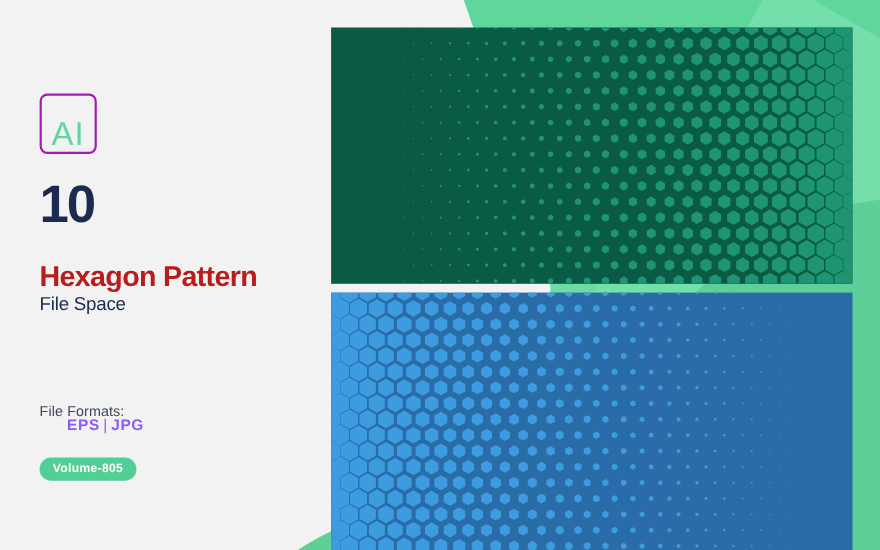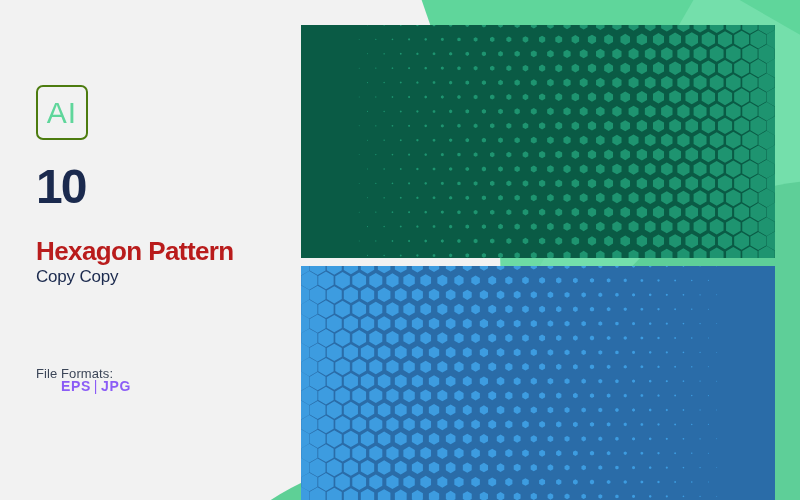--- a/index.html
+++ b/index.html
@@ -61,24 +61,24 @@
   .info{
     position:absolute;
     left:36px;top:0;
     width:250px;height:500px;
     z-index:30;
   }
   .ai-badge{
     position:absolute;
     left:0;top:85px;
     width:52px;height:55px;
-    border:2px solid #4d7c0f;
+    border:2px solid #a21caf;
     border-radius:7px;
     box-sizing:border-box;
-    display:flex;align-items:center;justify-content:center;
+    display:flex;align-items:flex-end;justify-content:center;
   }
   .ai-badge span{
     color:#5fd69b;
     font-size:30px;
     letter-spacing:1px;
     line-height:1;
   }
 
   .count{
     position:absolute;
@@ -168,28 +168,29 @@
 
     <div class="ai-badge">
       <span>AI</span>
     </div>
 
     <div class="count">10</div>
 
     <div class="title">Hexagon Pattern</div>
 
     <div class="subtitle">
-      <div>Copy Copy</div>
+      <div>File Space</div>
     </div>
 
     <div class="formats-label">File Formats:</div>
     <div class="formats-value">
       <span>EPS</span><span class="sep">|</span><span>JPG</span>
     </div>
 
+    <div class="volume-pill">Volume-805</div>
   </div>
 
   <div class="panel panel-green">
     <svg id="svg-green" viewBox="0 0 474 233" preserveAspectRatio="none">
         <path d="M66.51 -0.56L66.99 -0.28L66.99 0.28L66.51 0.56L66.03 0.28L66.03 -0.28ZM83.14 -0.77L83.80 -0.38L83.80 0.38L83.14 0.77L82.47 0.38L82.47 -0.38ZM99.77 -1.00L100.63 -0.50L100.63 0.50L99.77 1.00L98.90 0.50L98.90 -0.50ZM116.39 -1.25L117.48 -0.63L117.48 0.63L116.39 1.25L115.31 0.63L115.31 -0.63ZM133.02 -1.52L134.34 -0.76L134.34 0.76L133.02 1.52L131.70 0.76L131.70 -0.76ZM149.65 -1.80L151.21 -0.90L151.21 0.90L149.65 1.80L148.09 0.90L148.09 -0.90ZM166.28 -2.10L168.10 -1.05L168.10 1.05L166.28 2.10L164.46 1.05L164.46 -1.05ZM182.90 -2.41L184.99 -1.21L184.99 1.21L182.90 2.41L180.81 1.21L180.81 -1.21ZM199.53 -2.74L201.90 -1.37L201.90 1.37L199.53 2.74L197.16 1.37L197.16 -1.37ZM216.16 -3.07L218.82 -1.54L218.82 1.54L216.16 3.07L213.50 1.54L213.50 -1.54ZM232.79 -3.42L235.75 -1.71L235.75 1.71L232.79 3.42L229.82 1.71L229.82 -1.71ZM249.42 -3.78L252.69 -1.89L252.69 1.89L249.42 3.78L246.14 1.89L246.14 -1.89ZM266.04 -4.16L269.64 -2.08L269.64 2.08L266.04 4.16L262.44 2.08L262.44 -2.08ZM282.67 -4.54L286.60 -2.27L286.60 2.27L282.67 4.54L278.74 2.27L278.74 -2.27ZM299.30 -4.93L303.57 -2.46L303.57 2.46L299.30 4.93L295.03 2.46L295.03 -2.46ZM315.93 -5.33L320.54 -2.67L320.54 2.67L315.93 5.33L311.31 2.67L311.31 -2.67ZM332.55 -5.74L337.53 -2.87L337.53 2.87L332.55 5.74L327.58 2.87L327.58 -2.87ZM349.18 -6.16L354.52 -3.08L354.52 3.08L349.18 6.16L343.84 3.08L343.84 -3.08ZM365.81 -6.59L371.52 -3.30L371.52 3.30L365.81 6.59L360.10 3.30L360.10 -3.30ZM382.44 -7.03L388.53 -3.52L388.53 3.52L382.44 7.03L376.35 3.52L376.35 -3.52ZM399.06 -7.48L405.54 -3.74L405.54 3.74L399.06 7.48L392.59 3.74L392.59 -3.74ZM415.69 -7.94L422.57 -3.97L422.57 3.97L415.69 7.94L408.82 3.97L408.82 -3.97ZM432.32 -8.40L439.60 -4.20L439.60 4.20L432.32 8.40L425.04 4.20L425.04 -4.20ZM448.95 -8.87L456.63 -4.44L456.63 4.44L448.95 8.87L441.26 4.44L441.26 -4.44ZM465.58 -9.35L473.68 -4.68L473.68 4.68L465.58 9.35L457.47 4.68L457.47 -4.68ZM482.20 -9.60L490.52 -4.80L490.52 4.80L482.20 9.60L473.89 4.80L473.89 -4.80ZM498.83 -9.60L507.14 -4.80L507.14 4.80L498.83 9.60L490.52 4.80L490.52 -4.80ZM58.20 13.94L58.59 14.17L58.59 14.63L58.20 14.86L57.80 14.63L57.80 14.17ZM74.82 13.74L75.40 14.07L75.40 14.73L74.82 15.06L74.25 14.73L74.25 14.07ZM91.45 13.52L92.22 13.96L92.22 14.84L91.45 15.28L90.69 14.84L90.69 13.96ZM108.08 13.27L109.05 13.84L109.05 14.96L108.08 15.53L107.11 14.96L107.11 13.84ZM124.71 13.02L125.91 13.71L125.91 15.09L124.71 15.78L123.51 15.09L123.51 13.71ZM141.34 12.74L142.77 13.57L142.77 15.23L141.34 16.06L139.90 15.23L139.90 13.57ZM157.96 12.45L159.65 13.42L159.65 15.38L157.96 16.35L156.27 15.38L156.27 13.42ZM174.59 12.14L176.54 13.27L176.54 15.53L174.59 16.66L172.64 15.53L172.64 13.27ZM191.22 11.83L193.45 13.11L193.45 15.69L191.22 16.97L188.99 15.69L188.99 13.11ZM207.85 11.50L210.36 12.95L210.36 15.85L207.85 17.30L205.33 15.85L205.33 12.95ZM224.47 11.15L227.29 12.78L227.29 16.02L224.47 17.65L221.66 16.02L221.66 12.78ZM241.10 10.80L244.22 12.60L244.22 16.20L241.10 18.00L237.98 16.20L237.98 12.60ZM257.73 10.43L261.17 12.42L261.17 16.38L257.73 18.37L254.29 16.38L254.29 12.42ZM274.36 10.06L278.12 12.23L278.12 16.57L274.36 18.74L270.59 16.57L270.59 12.23ZM290.98 9.67L295.08 12.03L295.08 16.77L290.98 19.13L286.89 16.77L286.89 12.03ZM307.61 9.27L312.05 11.84L312.05 16.96L307.61 19.53L303.17 16.96L303.17 11.84ZM324.24 8.86L329.03 11.63L329.03 17.17L324.24 19.94L319.45 17.17L319.45 11.63ZM340.87 8.45L346.02 11.42L346.02 17.38L340.87 20.35L335.71 17.38L335.71 11.42ZM357.50 8.02L363.02 11.21L363.02 17.59L357.50 20.78L351.97 17.59L351.97 11.21ZM374.12 7.59L380.02 10.99L380.02 17.81L374.12 21.21L368.22 17.81L368.22 10.99ZM390.75 7.14L397.03 10.77L397.03 18.03L390.75 21.66L384.47 18.03L384.47 10.77ZM407.38 6.69L414.05 10.55L414.05 18.25L407.38 22.11L400.70 18.25L400.70 10.55ZM424.01 6.23L431.08 10.32L431.08 18.48L424.01 22.57L416.93 18.48L416.93 10.32ZM440.63 5.76L448.11 10.08L448.11 18.72L440.63 23.04L433.15 18.72L433.15 10.08ZM457.26 5.29L465.15 9.84L465.15 18.96L457.26 23.51L449.37 18.96L449.37 9.84ZM473.89 4.80L482.20 9.60L482.20 19.20L473.89 24.00L465.58 19.20L465.58 9.60ZM490.52 4.80L498.83 9.60L498.83 19.20L490.52 24.00L482.20 19.20L482.20 9.60ZM507.14 4.80L515.46 9.60L515.46 19.20L507.14 24.00L498.83 19.20L498.83 9.60ZM66.51 28.24L66.99 28.52L66.99 29.08L66.51 29.36L66.03 29.08L66.03 28.52ZM83.14 28.03L83.80 28.42L83.80 29.18L83.14 29.57L82.47 29.18L82.47 28.42ZM99.77 27.80L100.63 28.30L100.63 29.30L99.77 29.80L98.90 29.30L98.90 28.30ZM116.39 27.55L117.48 28.17L117.48 29.43L116.39 30.05L115.31 29.43L115.31 28.17ZM133.02 27.28L134.34 28.04L134.34 29.56L133.02 30.32L131.70 29.56L131.70 28.04ZM149.65 27.00L151.21 27.90L151.21 29.70L149.65 30.60L148.09 29.70L148.09 27.90ZM166.28 26.70L168.10 27.75L168.10 29.85L166.28 30.90L164.46 29.85L164.46 27.75ZM182.90 26.39L184.99 27.59L184.99 30.01L182.90 31.21L180.81 30.01L180.81 27.59ZM199.53 26.06L201.90 27.43L201.90 30.17L199.53 31.54L197.16 30.17L197.16 27.43ZM216.16 25.73L218.82 27.26L218.82 30.34L216.16 31.87L213.50 30.34L213.50 27.26ZM232.79 25.38L235.75 27.09L235.75 30.51L232.79 32.22L229.82 30.51L229.82 27.09ZM249.42 25.02L252.69 26.91L252.69 30.69L249.42 32.58L246.14 30.69L246.14 26.91ZM266.04 24.64L269.64 26.72L269.64 30.88L266.04 32.96L262.44 30.88L262.44 26.72ZM282.67 24.26L286.60 26.53L286.60 31.07L282.67 33.34L278.74 31.07L278.74 26.53ZM299.30 23.87L303.57 26.34L303.57 31.26L299.30 33.73L295.03 31.26L295.03 26.34ZM315.93 23.47L320.54 26.13L320.54 31.47L315.93 34.13L311.31 31.47L311.31 26.13ZM332.55 23.06L337.53 25.93L337.53 31.67L332.55 34.54L327.58 31.67L327.58 25.93ZM349.18 22.64L354.52 25.72L354.52 31.88L349.18 34.96L343.84 31.88L343.84 25.72ZM365.81 22.21L371.52 25.50L371.52 32.10L365.81 35.39L360.10 32.10L360.10 25.50ZM382.44 21.77L388.53 25.28L388.53 32.32L382.44 35.83L376.35 32.32L376.35 25.28ZM399.06 21.32L405.54 25.06L405.54 32.54L399.06 36.28L392.59 32.54L392.59 25.06ZM415.69 20.86L422.57 24.83L422.57 32.77L415.69 36.74L408.82 32.77L408.82 24.83ZM432.32 20.40L439.60 24.60L439.60 33.00L432.32 37.20L425.04 33.00L425.04 24.60ZM448.95 19.93L456.63 24.36L456.63 33.24L448.95 37.67L441.26 33.24L441.26 24.36ZM465.58 19.45L473.68 24.12L473.68 33.48L465.58 38.15L457.47 33.48L457.47 24.12ZM482.20 19.20L490.52 24.00L490.52 33.60L482.20 38.40L473.89 33.60L473.89 24.00ZM498.83 19.20L507.14 24.00L507.14 33.60L498.83 38.40L490.52 33.60L490.52 24.00ZM58.20 42.74L58.59 42.97L58.59 43.43L58.20 43.66L57.80 43.43L57.80 42.97ZM74.82 42.54L75.40 42.87L75.40 43.53L74.82 43.86L74.25 43.53L74.25 42.87ZM91.45 42.32L92.22 42.76L92.22 43.64L91.45 44.08L90.69 43.64L90.69 42.76ZM108.08 42.07L109.05 42.64L109.05 43.76L108.08 44.33L107.11 43.76L107.11 42.64ZM124.71 41.82L125.91 42.51L125.91 43.89L124.71 44.58L123.51 43.89L123.51 42.51ZM141.34 41.54L142.77 42.37L142.77 44.03L141.34 44.86L139.90 44.03L139.90 42.37ZM157.96 41.25L159.65 42.22L159.65 44.18L157.96 45.15L156.27 44.18L156.27 42.22ZM174.59 40.94L176.54 42.07L176.54 44.33L174.59 45.46L172.64 44.33L172.64 42.07ZM191.22 40.63L193.45 41.91L193.45 44.49L191.22 45.77L188.99 44.49L188.99 41.91ZM207.85 40.30L210.36 41.75L210.36 44.65L207.85 46.10L205.33 44.65L205.33 41.75ZM224.47 39.95L227.29 41.58L227.29 44.82L224.47 46.45L221.66 44.82L221.66 41.58ZM241.10 39.60L244.22 41.40L244.22 45.00L241.10 46.80L237.98 45.00L237.98 41.40ZM257.73 39.23L261.17 41.22L261.17 45.18L257.73 47.17L254.29 45.18L254.29 41.22ZM274.36 38.86L278.12 41.03L278.12 45.37L274.36 47.54L270.59 45.37L270.59 41.03ZM290.98 38.47L295.08 40.83L295.08 45.57L290.98 47.93L286.89 45.57L286.89 40.83ZM307.61 38.07L312.05 40.64L312.05 45.76L307.61 48.33L303.17 45.76L303.17 40.64ZM324.24 37.66L329.03 40.43L329.03 45.97L324.24 48.74L319.45 45.97L319.45 40.43ZM340.87 37.25L346.02 40.22L346.02 46.18L340.87 49.15L335.71 46.18L335.71 40.22ZM357.50 36.82L363.02 40.01L363.02 46.39L357.50 49.58L351.97 46.39L351.97 40.01ZM374.12 36.39L380.02 39.79L380.02 46.61L374.12 50.01L368.22 46.61L368.22 39.79ZM390.75 35.94L397.03 39.57L397.03 46.83L390.75 50.46L384.47 46.83L384.47 39.57ZM407.38 35.49L414.05 39.35L414.05 47.05L407.38 50.91L400.70 47.05L400.70 39.35ZM424.01 35.03L431.08 39.12L431.08 47.28L424.01 51.37L416.93 47.28L416.93 39.12ZM440.63 34.56L448.11 38.88L448.11 47.52L440.63 51.84L433.15 47.52L433.15 38.88ZM457.26 34.09L465.15 38.64L465.15 47.76L457.26 52.31L449.37 47.76L449.37 38.64ZM473.89 33.60L482.20 38.40L482.20 48.00L473.89 52.80L465.58 48.00L465.58 38.40ZM490.52 33.60L498.83 38.40L498.83 48.00L490.52 52.80L482.20 48.00L482.20 38.40ZM507.14 33.60L515.46 38.40L515.46 48.00L507.14 52.80L498.83 48.00L498.83 38.40ZM66.51 57.04L66.99 57.32L66.99 57.88L66.51 58.16L66.03 57.88L66.03 57.32ZM83.14 56.83L83.80 57.22L83.80 57.98L83.14 58.37L82.47 57.98L82.47 57.22ZM99.77 56.60L100.63 57.10L100.63 58.10L99.77 58.60L98.90 58.10L98.90 57.10ZM116.39 56.35L117.48 56.97L117.48 58.23L116.39 58.85L115.31 58.23L115.31 56.97ZM133.02 56.08L134.34 56.84L134.34 58.36L133.02 59.12L131.70 58.36L131.70 56.84ZM149.65 55.80L151.21 56.70L151.21 58.50L149.65 59.40L148.09 58.50L148.09 56.70ZM166.28 55.50L168.10 56.55L168.10 58.65L166.28 59.70L164.46 58.65L164.46 56.55ZM182.90 55.19L184.99 56.39L184.99 58.81L182.90 60.01L180.81 58.81L180.81 56.39ZM199.53 54.86L201.90 56.23L201.90 58.97L199.53 60.34L197.16 58.97L197.16 56.23ZM216.16 54.53L218.82 56.06L218.82 59.14L216.16 60.67L213.50 59.14L213.50 56.06ZM232.79 54.18L235.75 55.89L235.75 59.31L232.79 61.02L229.82 59.31L229.82 55.89ZM249.42 53.82L252.69 55.71L252.69 59.49L249.42 61.38L246.14 59.49L246.14 55.71ZM266.04 53.44L269.64 55.52L269.64 59.68L266.04 61.76L262.44 59.68L262.44 55.52ZM282.67 53.06L286.60 55.33L286.60 59.87L282.67 62.14L278.74 59.87L278.74 55.33ZM299.30 52.67L303.57 55.14L303.57 60.06L299.30 62.53L295.03 60.06L295.03 55.14ZM315.93 52.27L320.54 54.93L320.54 60.27L315.93 62.93L311.31 60.27L311.31 54.93ZM332.55 51.86L337.53 54.73L337.53 60.47L332.55 63.34L327.58 60.47L327.58 54.73ZM349.18 51.44L354.52 54.52L354.52 60.68L349.18 63.76L343.84 60.68L343.84 54.52ZM365.81 51.01L371.52 54.30L371.52 60.90L365.81 64.19L360.10 60.90L360.10 54.30ZM382.44 50.57L388.53 54.08L388.53 61.12L382.44 64.63L376.35 61.12L376.35 54.08ZM399.06 50.12L405.54 53.86L405.54 61.34L399.06 65.08L392.59 61.34L392.59 53.86ZM415.69 49.66L422.57 53.63L422.57 61.57L415.69 65.54L408.82 61.57L408.82 53.63ZM432.32 49.20L439.60 53.40L439.60 61.80L432.32 66.00L425.04 61.80L425.04 53.40ZM448.95 48.73L456.63 53.16L456.63 62.04L448.95 66.47L441.26 62.04L441.26 53.16ZM465.58 48.25L473.68 52.92L473.68 62.28L465.58 66.95L457.47 62.28L457.47 52.92ZM482.20 48.00L490.52 52.80L490.52 62.40L482.20 67.20L473.89 62.40L473.89 52.80ZM498.83 48.00L507.14 52.80L507.14 62.40L498.83 67.20L490.52 62.40L490.52 52.80ZM58.20 71.54L58.59 71.77L58.59 72.23L58.20 72.46L57.80 72.23L57.80 71.77ZM74.82 71.34L75.40 71.67L75.40 72.33L74.82 72.66L74.25 72.33L74.25 71.67ZM91.45 71.12L92.22 71.56L92.22 72.44L91.45 72.88L90.69 72.44L90.69 71.56ZM108.08 70.87L109.05 71.44L109.05 72.56L108.08 73.13L107.11 72.56L107.11 71.44ZM124.71 70.62L125.91 71.31L125.91 72.69L124.71 73.38L123.51 72.69L123.51 71.31ZM141.34 70.34L142.77 71.17L142.77 72.83L141.34 73.66L139.90 72.83L139.90 71.17ZM157.96 70.05L159.65 71.02L159.65 72.98L157.96 73.95L156.27 72.98L156.27 71.02ZM174.59 69.74L176.54 70.87L176.54 73.13L174.59 74.26L172.64 73.13L172.64 70.87ZM191.22 69.43L193.45 70.71L193.45 73.29L191.22 74.57L188.99 73.29L188.99 70.71ZM207.85 69.10L210.36 70.55L210.36 73.45L207.85 74.90L205.33 73.45L205.33 70.55ZM224.47 68.75L227.29 70.38L227.29 73.62L224.47 75.25L221.66 73.62L221.66 70.38ZM241.10 68.40L244.22 70.20L244.22 73.80L241.10 75.60L237.98 73.80L237.98 70.20ZM257.73 68.03L261.17 70.02L261.17 73.98L257.73 75.97L254.29 73.98L254.29 70.02ZM274.36 67.66L278.12 69.83L278.12 74.17L274.36 76.34L270.59 74.17L270.59 69.83ZM290.98 67.27L295.08 69.63L295.08 74.37L290.98 76.73L286.89 74.37L286.89 69.63ZM307.61 66.87L312.05 69.44L312.05 74.56L307.61 77.13L303.17 74.56L303.17 69.44ZM324.24 66.46L329.03 69.23L329.03 74.77L324.24 77.54L319.45 74.77L319.45 69.23ZM340.87 66.05L346.02 69.02L346.02 74.98L340.87 77.95L335.71 74.98L335.71 69.02ZM357.50 65.62L363.02 68.81L363.02 75.19L357.50 78.38L351.97 75.19L351.97 68.81ZM374.12 65.19L380.02 68.59L380.02 75.41L374.12 78.81L368.22 75.41L368.22 68.59ZM390.75 64.74L397.03 68.37L397.03 75.63L390.75 79.26L384.47 75.63L384.47 68.37ZM407.38 64.29L414.05 68.15L414.05 75.85L407.38 79.71L400.70 75.85L400.70 68.15ZM424.01 63.83L431.08 67.92L431.08 76.08L424.01 80.17L416.93 76.08L416.93 67.92ZM440.63 63.36L448.11 67.68L448.11 76.32L440.63 80.64L433.15 76.32L433.15 67.68ZM457.26 62.89L465.15 67.44L465.15 76.56L457.26 81.11L449.37 76.56L449.37 67.44ZM473.89 62.40L482.20 67.20L482.20 76.80L473.89 81.60L465.58 76.80L465.58 67.20ZM490.52 62.40L498.83 67.20L498.83 76.80L490.52 81.60L482.20 76.80L482.20 67.20ZM507.14 62.40L515.46 67.20L515.46 76.80L507.14 81.60L498.83 76.80L498.83 67.20ZM66.51 85.84L66.99 86.12L66.99 86.68L66.51 86.96L66.03 86.68L66.03 86.12ZM83.14 85.63L83.80 86.02L83.80 86.78L83.14 87.17L82.47 86.78L82.47 86.02ZM99.77 85.40L100.63 85.90L100.63 86.90L99.77 87.40L98.90 86.90L98.90 85.90ZM116.39 85.15L117.48 85.77L117.48 87.03L116.39 87.65L115.31 87.03L115.31 85.77ZM133.02 84.88L134.34 85.64L134.34 87.16L133.02 87.92L131.70 87.16L131.70 85.64ZM149.65 84.60L151.21 85.50L151.21 87.30L149.65 88.20L148.09 87.30L148.09 85.50ZM166.28 84.30L168.10 85.35L168.10 87.45L166.28 88.50L164.46 87.45L164.46 85.35ZM182.90 83.99L184.99 85.19L184.99 87.61L182.90 88.81L180.81 87.61L180.81 85.19ZM199.53 83.66L201.90 85.03L201.90 87.77L199.53 89.14L197.16 87.77L197.16 85.03ZM216.16 83.33L218.82 84.86L218.82 87.94L216.16 89.47L213.50 87.94L213.50 84.86ZM232.79 82.98L235.75 84.69L235.75 88.11L232.79 89.82L229.82 88.11L229.82 84.69ZM249.42 82.62L252.69 84.51L252.69 88.29L249.42 90.18L246.14 88.29L246.14 84.51ZM266.04 82.24L269.64 84.32L269.64 88.48L266.04 90.56L262.44 88.48L262.44 84.32ZM282.67 81.86L286.60 84.13L286.60 88.67L282.67 90.94L278.74 88.67L278.74 84.13ZM299.30 81.47L303.57 83.94L303.57 88.86L299.30 91.33L295.03 88.86L295.03 83.94ZM315.93 81.07L320.54 83.73L320.54 89.07L315.93 91.73L311.31 89.07L311.31 83.73ZM332.55 80.66L337.53 83.53L337.53 89.27L332.55 92.14L327.58 89.27L327.58 83.53ZM349.18 80.24L354.52 83.32L354.52 89.48L349.18 92.56L343.84 89.48L343.84 83.32ZM365.81 79.81L371.52 83.10L371.52 89.70L365.81 92.99L360.10 89.70L360.10 83.10ZM382.44 79.37L388.53 82.88L388.53 89.92L382.44 93.43L376.35 89.92L376.35 82.88ZM399.06 78.92L405.54 82.66L405.54 90.14L399.06 93.88L392.59 90.14L392.59 82.66ZM415.69 78.46L422.57 82.43L422.57 90.37L415.69 94.34L408.82 90.37L408.82 82.43ZM432.32 78.00L439.60 82.20L439.60 90.60L432.32 94.80L425.04 90.60L425.04 82.20ZM448.95 77.53L456.63 81.96L456.63 90.84L448.95 95.27L441.26 90.84L441.26 81.96ZM465.58 77.05L473.68 81.72L473.68 91.08L465.58 95.75L457.47 91.08L457.47 81.72ZM482.20 76.80L490.52 81.60L490.52 91.20L482.20 96.00L473.89 91.20L473.89 81.60ZM498.83 76.80L507.14 81.60L507.14 91.20L498.83 96.00L490.52 91.20L490.52 81.60ZM58.20 100.34L58.59 100.57L58.59 101.03L58.20 101.26L57.80 101.03L57.80 100.57ZM74.82 100.14L75.40 100.47L75.40 101.13L74.82 101.46L74.25 101.13L74.25 100.47ZM91.45 99.92L92.22 100.36L92.22 101.24L91.45 101.68L90.69 101.24L90.69 100.36ZM108.08 99.67L109.05 100.24L109.05 101.36L108.08 101.93L107.11 101.36L107.11 100.24ZM124.71 99.42L125.91 100.11L125.91 101.49L124.71 102.18L123.51 101.49L123.51 100.11ZM141.34 99.14L142.77 99.97L142.77 101.63L141.34 102.46L139.90 101.63L139.90 99.97ZM157.96 98.85L159.65 99.82L159.65 101.78L157.96 102.75L156.27 101.78L156.27 99.82ZM174.59 98.54L176.54 99.67L176.54 101.93L174.59 103.06L172.64 101.93L172.64 99.67ZM191.22 98.23L193.45 99.51L193.45 102.09L191.22 103.37L188.99 102.09L188.99 99.51ZM207.85 97.90L210.36 99.35L210.36 102.25L207.85 103.70L205.33 102.25L205.33 99.35ZM224.47 97.55L227.29 99.18L227.29 102.42L224.47 104.05L221.66 102.42L221.66 99.18ZM241.10 97.20L244.22 99.00L244.22 102.60L241.10 104.40L237.98 102.60L237.98 99.00ZM257.73 96.83L261.17 98.82L261.17 102.78L257.73 104.77L254.29 102.78L254.29 98.82ZM274.36 96.46L278.12 98.63L278.12 102.97L274.36 105.14L270.59 102.97L270.59 98.63ZM290.98 96.07L295.08 98.43L295.08 103.17L290.98 105.53L286.89 103.17L286.89 98.43ZM307.61 95.67L312.05 98.24L312.05 103.36L307.61 105.93L303.17 103.36L303.17 98.24ZM324.24 95.26L329.03 98.03L329.03 103.57L324.24 106.34L319.45 103.57L319.45 98.03ZM340.87 94.85L346.02 97.82L346.02 103.78L340.87 106.75L335.71 103.78L335.71 97.82ZM357.50 94.42L363.02 97.61L363.02 103.99L357.50 107.18L351.97 103.99L351.97 97.61ZM374.12 93.99L380.02 97.39L380.02 104.21L374.12 107.61L368.22 104.21L368.22 97.39ZM390.75 93.54L397.03 97.17L397.03 104.43L390.75 108.06L384.47 104.43L384.47 97.17ZM407.38 93.09L414.05 96.95L414.05 104.65L407.38 108.51L400.70 104.65L400.70 96.95ZM424.01 92.63L431.08 96.72L431.08 104.88L424.01 108.97L416.93 104.88L416.93 96.72ZM440.63 92.16L448.11 96.48L448.11 105.12L440.63 109.44L433.15 105.12L433.15 96.48ZM457.26 91.69L465.15 96.24L465.15 105.36L457.26 109.91L449.37 105.36L449.37 96.24ZM473.89 91.20L482.20 96.00L482.20 105.60L473.89 110.40L465.58 105.60L465.58 96.00ZM490.52 91.20L498.83 96.00L498.83 105.60L490.52 110.40L482.20 105.60L482.20 96.00ZM507.14 91.20L515.46 96.00L515.46 105.60L507.14 110.40L498.83 105.60L498.83 96.00ZM66.51 114.64L66.99 114.92L66.99 115.48L66.51 115.76L66.03 115.48L66.03 114.92ZM83.14 114.43L83.80 114.82L83.80 115.58L83.14 115.97L82.47 115.58L82.47 114.82ZM99.77 114.20L100.63 114.70L100.63 115.70L99.77 116.20L98.90 115.70L98.90 114.70ZM116.39 113.95L117.48 114.57L117.48 115.83L116.39 116.45L115.31 115.83L115.31 114.57ZM133.02 113.68L134.34 114.44L134.34 115.96L133.02 116.72L131.70 115.96L131.70 114.44ZM149.65 113.40L151.21 114.30L151.21 116.10L149.65 117.00L148.09 116.10L148.09 114.30ZM166.28 113.10L168.10 114.15L168.10 116.25L166.28 117.30L164.46 116.25L164.46 114.15ZM182.90 112.79L184.99 113.99L184.99 116.41L182.90 117.61L180.81 116.41L180.81 113.99ZM199.53 112.46L201.90 113.83L201.90 116.57L199.53 117.94L197.16 116.57L197.16 113.83ZM216.16 112.13L218.82 113.66L218.82 116.74L216.16 118.27L213.50 116.74L213.50 113.66ZM232.79 111.78L235.75 113.49L235.75 116.91L232.79 118.62L229.82 116.91L229.82 113.49ZM249.42 111.42L252.69 113.31L252.69 117.09L249.42 118.98L246.14 117.09L246.14 113.31ZM266.04 111.04L269.64 113.12L269.64 117.28L266.04 119.36L262.44 117.28L262.44 113.12ZM282.67 110.66L286.60 112.93L286.60 117.47L282.67 119.74L278.74 117.47L278.74 112.93ZM299.30 110.27L303.57 112.74L303.57 117.66L299.30 120.13L295.03 117.66L295.03 112.74ZM315.93 109.87L320.54 112.53L320.54 117.87L315.93 120.53L311.31 117.87L311.31 112.53ZM332.55 109.46L337.53 112.33L337.53 118.07L332.55 120.94L327.58 118.07L327.58 112.33ZM349.18 109.04L354.52 112.12L354.52 118.28L349.18 121.36L343.84 118.28L343.84 112.12ZM365.81 108.61L371.52 111.90L371.52 118.50L365.81 121.79L360.10 118.50L360.10 111.90ZM382.44 108.17L388.53 111.68L388.53 118.72L382.44 122.23L376.35 118.72L376.35 111.68ZM399.06 107.72L405.54 111.46L405.54 118.94L399.06 122.68L392.59 118.94L392.59 111.46ZM415.69 107.26L422.57 111.23L422.57 119.17L415.69 123.14L408.82 119.17L408.82 111.23ZM432.32 106.80L439.60 111.00L439.60 119.40L432.32 123.60L425.04 119.40L425.04 111.00ZM448.95 106.33L456.63 110.76L456.63 119.64L448.95 124.07L441.26 119.64L441.26 110.76ZM465.58 105.85L473.68 110.52L473.68 119.88L465.58 124.55L457.47 119.88L457.47 110.52ZM482.20 105.60L490.52 110.40L490.52 120.00L482.20 124.80L473.89 120.00L473.89 110.40ZM498.83 105.60L507.14 110.40L507.14 120.00L498.83 124.80L490.52 120.00L490.52 110.40ZM58.20 129.14L58.59 129.37L58.59 129.83L58.20 130.06L57.80 129.83L57.80 129.37ZM74.82 128.94L75.40 129.27L75.40 129.93L74.82 130.26L74.25 129.93L74.25 129.27ZM91.45 128.72L92.22 129.16L92.22 130.04L91.45 130.48L90.69 130.04L90.69 129.16ZM108.08 128.47L109.05 129.04L109.05 130.16L108.08 130.73L107.11 130.16L107.11 129.04ZM124.71 128.22L125.91 128.91L125.91 130.29L124.71 130.98L123.51 130.29L123.51 128.91ZM141.34 127.94L142.77 128.77L142.77 130.43L141.34 131.26L139.90 130.43L139.90 128.77ZM157.96 127.65L159.65 128.62L159.65 130.58L157.96 131.55L156.27 130.58L156.27 128.62ZM174.59 127.34L176.54 128.47L176.54 130.73L174.59 131.86L172.64 130.73L172.64 128.47ZM191.22 127.03L193.45 128.31L193.45 130.89L191.22 132.17L188.99 130.89L188.99 128.31ZM207.85 126.70L210.36 128.15L210.36 131.05L207.85 132.50L205.33 131.05L205.33 128.15ZM224.47 126.35L227.29 127.98L227.29 131.22L224.47 132.85L221.66 131.22L221.66 127.98ZM241.10 126.00L244.22 127.80L244.22 131.40L241.10 133.20L237.98 131.40L237.98 127.80ZM257.73 125.63L261.17 127.62L261.17 131.58L257.73 133.57L254.29 131.58L254.29 127.62ZM274.36 125.26L278.12 127.43L278.12 131.77L274.36 133.94L270.59 131.77L270.59 127.43ZM290.98 124.87L295.08 127.23L295.08 131.97L290.98 134.33L286.89 131.97L286.89 127.23ZM307.61 124.47L312.05 127.04L312.05 132.16L307.61 134.73L303.17 132.16L303.17 127.04ZM324.24 124.06L329.03 126.83L329.03 132.37L324.24 135.14L319.45 132.37L319.45 126.83ZM340.87 123.65L346.02 126.62L346.02 132.58L340.87 135.55L335.71 132.58L335.71 126.62ZM357.50 123.22L363.02 126.41L363.02 132.79L357.50 135.98L351.97 132.79L351.97 126.41ZM374.12 122.79L380.02 126.19L380.02 133.01L374.12 136.41L368.22 133.01L368.22 126.19ZM390.75 122.34L397.03 125.97L397.03 133.23L390.75 136.86L384.47 133.23L384.47 125.97ZM407.38 121.89L414.05 125.75L414.05 133.45L407.38 137.31L400.70 133.45L400.70 125.75ZM424.01 121.43L431.08 125.52L431.08 133.68L424.01 137.77L416.93 133.68L416.93 125.52ZM440.63 120.96L448.11 125.28L448.11 133.92L440.63 138.24L433.15 133.92L433.15 125.28ZM457.26 120.49L465.15 125.04L465.15 134.16L457.26 138.71L449.37 134.16L449.37 125.04ZM473.89 120.00L482.20 124.80L482.20 134.40L473.89 139.20L465.58 134.40L465.58 124.80ZM490.52 120.00L498.83 124.80L498.83 134.40L490.52 139.20L482.20 134.40L482.20 124.80ZM507.14 120.00L515.46 124.80L515.46 134.40L507.14 139.20L498.83 134.40L498.83 124.80ZM66.51 143.44L66.99 143.72L66.99 144.28L66.51 144.56L66.03 144.28L66.03 143.72ZM83.14 143.23L83.80 143.62L83.80 144.38L83.14 144.77L82.47 144.38L82.47 143.62ZM99.77 143.00L100.63 143.50L100.63 144.50L99.77 145.00L98.90 144.50L98.90 143.50ZM116.39 142.75L117.48 143.37L117.48 144.63L116.39 145.25L115.31 144.63L115.31 143.37ZM133.02 142.48L134.34 143.24L134.34 144.76L133.02 145.52L131.70 144.76L131.70 143.24ZM149.65 142.20L151.21 143.10L151.21 144.90L149.65 145.80L148.09 144.90L148.09 143.10ZM166.28 141.90L168.10 142.95L168.10 145.05L166.28 146.10L164.46 145.05L164.46 142.95ZM182.90 141.59L184.99 142.79L184.99 145.21L182.90 146.41L180.81 145.21L180.81 142.79ZM199.53 141.26L201.90 142.63L201.90 145.37L199.53 146.74L197.16 145.37L197.16 142.63ZM216.16 140.93L218.82 142.46L218.82 145.54L216.16 147.07L213.50 145.54L213.50 142.46ZM232.79 140.58L235.75 142.29L235.75 145.71L232.79 147.42L229.82 145.71L229.82 142.29ZM249.42 140.22L252.69 142.11L252.69 145.89L249.42 147.78L246.14 145.89L246.14 142.11ZM266.04 139.84L269.64 141.92L269.64 146.08L266.04 148.16L262.44 146.08L262.44 141.92ZM282.67 139.46L286.60 141.73L286.60 146.27L282.67 148.54L278.74 146.27L278.74 141.73ZM299.30 139.07L303.57 141.54L303.57 146.46L299.30 148.93L295.03 146.46L295.03 141.54ZM315.93 138.67L320.54 141.33L320.54 146.67L315.93 149.33L311.31 146.67L311.31 141.33ZM332.55 138.26L337.53 141.13L337.53 146.87L332.55 149.74L327.58 146.87L327.58 141.13ZM349.18 137.84L354.52 140.92L354.52 147.08L349.18 150.16L343.84 147.08L343.84 140.92ZM365.81 137.41L371.52 140.70L371.52 147.30L365.81 150.59L360.10 147.30L360.10 140.70ZM382.44 136.97L388.53 140.48L388.53 147.52L382.44 151.03L376.35 147.52L376.35 140.48ZM399.06 136.52L405.54 140.26L405.54 147.74L399.06 151.48L392.59 147.74L392.59 140.26ZM415.69 136.06L422.57 140.03L422.57 147.97L415.69 151.94L408.82 147.97L408.82 140.03ZM432.32 135.60L439.60 139.80L439.60 148.20L432.32 152.40L425.04 148.20L425.04 139.80ZM448.95 135.13L456.63 139.56L456.63 148.44L448.95 152.87L441.26 148.44L441.26 139.56ZM465.58 134.65L473.68 139.32L473.68 148.68L465.58 153.35L457.47 148.68L457.47 139.32ZM482.20 134.40L490.52 139.20L490.52 148.80L482.20 153.60L473.89 148.80L473.89 139.20ZM498.83 134.40L507.14 139.20L507.14 148.80L498.83 153.60L490.52 148.80L490.52 139.20ZM58.20 157.94L58.59 158.17L58.59 158.63L58.20 158.86L57.80 158.63L57.80 158.17ZM74.82 157.74L75.40 158.07L75.40 158.73L74.82 159.06L74.25 158.73L74.25 158.07ZM91.45 157.52L92.22 157.96L92.22 158.84L91.45 159.28L90.69 158.84L90.69 157.96ZM108.08 157.27L109.05 157.84L109.05 158.96L108.08 159.53L107.11 158.96L107.11 157.84ZM124.71 157.02L125.91 157.71L125.91 159.09L124.71 159.78L123.51 159.09L123.51 157.71ZM141.34 156.74L142.77 157.57L142.77 159.23L141.34 160.06L139.90 159.23L139.90 157.57ZM157.96 156.45L159.65 157.42L159.65 159.38L157.96 160.35L156.27 159.38L156.27 157.42ZM174.59 156.14L176.54 157.27L176.54 159.53L174.59 160.66L172.64 159.53L172.64 157.27ZM191.22 155.83L193.45 157.11L193.45 159.69L191.22 160.97L188.99 159.69L188.99 157.11ZM207.85 155.50L210.36 156.95L210.36 159.85L207.85 161.30L205.33 159.85L205.33 156.95ZM224.47 155.15L227.29 156.78L227.29 160.02L224.47 161.65L221.66 160.02L221.66 156.78ZM241.10 154.80L244.22 156.60L244.22 160.20L241.10 162.00L237.98 160.20L237.98 156.60ZM257.73 154.43L261.17 156.42L261.17 160.38L257.73 162.37L254.29 160.38L254.29 156.42ZM274.36 154.06L278.12 156.23L278.12 160.57L274.36 162.74L270.59 160.57L270.59 156.23ZM290.98 153.67L295.08 156.03L295.08 160.77L290.98 163.13L286.89 160.77L286.89 156.03ZM307.61 153.27L312.05 155.84L312.05 160.96L307.61 163.53L303.17 160.96L303.17 155.84ZM324.24 152.86L329.03 155.63L329.03 161.17L324.24 163.94L319.45 161.17L319.45 155.63ZM340.87 152.45L346.02 155.42L346.02 161.38L340.87 164.35L335.71 161.38L335.71 155.42ZM357.50 152.02L363.02 155.21L363.02 161.59L357.50 164.78L351.97 161.59L351.97 155.21ZM374.12 151.59L380.02 154.99L380.02 161.81L374.12 165.21L368.22 161.81L368.22 154.99ZM390.75 151.14L397.03 154.77L397.03 162.03L390.75 165.66L384.47 162.03L384.47 154.77ZM407.38 150.69L414.05 154.55L414.05 162.25L407.38 166.11L400.70 162.25L400.70 154.55ZM424.01 150.23L431.08 154.32L431.08 162.48L424.01 166.57L416.93 162.48L416.93 154.32ZM440.63 149.76L448.11 154.08L448.11 162.72L440.63 167.04L433.15 162.72L433.15 154.08ZM457.26 149.29L465.15 153.84L465.15 162.96L457.26 167.51L449.37 162.96L449.37 153.84ZM473.89 148.80L482.20 153.60L482.20 163.20L473.89 168.00L465.58 163.20L465.58 153.60ZM490.52 148.80L498.83 153.60L498.83 163.20L490.52 168.00L482.20 163.20L482.20 153.60ZM507.14 148.80L515.46 153.60L515.46 163.20L507.14 168.00L498.83 163.20L498.83 153.60ZM66.51 172.24L66.99 172.52L66.99 173.08L66.51 173.36L66.03 173.08L66.03 172.52ZM83.14 172.03L83.80 172.42L83.80 173.18L83.14 173.57L82.47 173.18L82.47 172.42ZM99.77 171.80L100.63 172.30L100.63 173.30L99.77 173.80L98.90 173.30L98.90 172.30ZM116.39 171.55L117.48 172.17L117.48 173.43L116.39 174.05L115.31 173.43L115.31 172.17ZM133.02 171.28L134.34 172.04L134.34 173.56L133.02 174.32L131.70 173.56L131.70 172.04ZM149.65 171.00L151.21 171.90L151.21 173.70L149.65 174.60L148.09 173.70L148.09 171.90ZM166.28 170.70L168.10 171.75L168.10 173.85L166.28 174.90L164.46 173.85L164.46 171.75ZM182.90 170.39L184.99 171.59L184.99 174.01L182.90 175.21L180.81 174.01L180.81 171.59ZM199.53 170.06L201.90 171.43L201.90 174.17L199.53 175.54L197.16 174.17L197.16 171.43ZM216.16 169.73L218.82 171.26L218.82 174.34L216.16 175.87L213.50 174.34L213.50 171.26ZM232.79 169.38L235.75 171.09L235.75 174.51L232.79 176.22L229.82 174.51L229.82 171.09ZM249.42 169.02L252.69 170.91L252.69 174.69L249.42 176.58L246.14 174.69L246.14 170.91ZM266.04 168.64L269.64 170.72L269.64 174.88L266.04 176.96L262.44 174.88L262.44 170.72ZM282.67 168.26L286.60 170.53L286.60 175.07L282.67 177.34L278.74 175.07L278.74 170.53ZM299.30 167.87L303.57 170.34L303.57 175.26L299.30 177.73L295.03 175.26L295.03 170.34ZM315.93 167.47L320.54 170.13L320.54 175.47L315.93 178.13L311.31 175.47L311.31 170.13ZM332.55 167.06L337.53 169.93L337.53 175.67L332.55 178.54L327.58 175.67L327.58 169.93ZM349.18 166.64L354.52 169.72L354.52 175.88L349.18 178.96L343.84 175.88L343.84 169.72ZM365.81 166.21L371.52 169.50L371.52 176.10L365.81 179.39L360.10 176.10L360.10 169.50ZM382.44 165.77L388.53 169.28L388.53 176.32L382.44 179.83L376.35 176.32L376.35 169.28ZM399.06 165.32L405.54 169.06L405.54 176.54L399.06 180.28L392.59 176.54L392.59 169.06ZM415.69 164.86L422.57 168.83L422.57 176.77L415.69 180.74L408.82 176.77L408.82 168.83ZM432.32 164.40L439.60 168.60L439.60 177.00L432.32 181.20L425.04 177.00L425.04 168.60ZM448.95 163.93L456.63 168.36L456.63 177.24L448.95 181.67L441.26 177.24L441.26 168.36ZM465.58 163.45L473.68 168.12L473.68 177.48L465.58 182.15L457.47 177.48L457.47 168.12ZM482.20 163.20L490.52 168.00L490.52 177.60L482.20 182.40L473.89 177.60L473.89 168.00ZM498.83 163.20L507.14 168.00L507.14 177.60L498.83 182.40L490.52 177.60L490.52 168.00ZM58.20 186.74L58.59 186.97L58.59 187.43L58.20 187.66L57.80 187.43L57.80 186.97ZM74.82 186.54L75.40 186.87L75.40 187.53L74.82 187.86L74.25 187.53L74.25 186.87ZM91.45 186.32L92.22 186.76L92.22 187.64L91.45 188.08L90.69 187.64L90.69 186.76ZM108.08 186.07L109.05 186.64L109.05 187.76L108.08 188.33L107.11 187.76L107.11 186.64ZM124.71 185.82L125.91 186.51L125.91 187.89L124.71 188.58L123.51 187.89L123.51 186.51ZM141.34 185.54L142.77 186.37L142.77 188.03L141.34 188.86L139.90 188.03L139.90 186.37ZM157.96 185.25L159.65 186.22L159.65 188.18L157.96 189.15L156.27 188.18L156.27 186.22ZM174.59 184.94L176.54 186.07L176.54 188.33L174.59 189.46L172.64 188.33L172.64 186.07ZM191.22 184.63L193.45 185.91L193.45 188.49L191.22 189.77L188.99 188.49L188.99 185.91ZM207.85 184.30L210.36 185.75L210.36 188.65L207.85 190.10L205.33 188.65L205.33 185.75ZM224.47 183.95L227.29 185.58L227.29 188.82L224.47 190.45L221.66 188.82L221.66 185.58ZM241.10 183.60L244.22 185.40L244.22 189.00L241.10 190.80L237.98 189.00L237.98 185.40ZM257.73 183.23L261.17 185.22L261.17 189.18L257.73 191.17L254.29 189.18L254.29 185.22ZM274.36 182.86L278.12 185.03L278.12 189.37L274.36 191.54L270.59 189.37L270.59 185.03ZM290.98 182.47L295.08 184.83L295.08 189.57L290.98 191.93L286.89 189.57L286.89 184.83ZM307.61 182.07L312.05 184.64L312.05 189.76L307.61 192.33L303.17 189.76L303.17 184.64ZM324.24 181.66L329.03 184.43L329.03 189.97L324.24 192.74L319.45 189.97L319.45 184.43ZM340.87 181.25L346.02 184.22L346.02 190.18L340.87 193.15L335.71 190.18L335.71 184.22ZM357.50 180.82L363.02 184.01L363.02 190.39L357.50 193.58L351.97 190.39L351.97 184.01ZM374.12 180.39L380.02 183.79L380.02 190.61L374.12 194.01L368.22 190.61L368.22 183.79ZM390.75 179.94L397.03 183.57L397.03 190.83L390.75 194.46L384.47 190.83L384.47 183.57ZM407.38 179.49L414.05 183.35L414.05 191.05L407.38 194.91L400.70 191.05L400.70 183.35ZM424.01 179.03L431.08 183.12L431.08 191.28L424.01 195.37L416.93 191.28L416.93 183.12ZM440.63 178.56L448.11 182.88L448.11 191.52L440.63 195.84L433.15 191.52L433.15 182.88ZM457.26 178.09L465.15 182.64L465.15 191.76L457.26 196.31L449.37 191.76L449.37 182.64ZM473.89 177.60L482.20 182.40L482.20 192.00L473.89 196.80L465.58 192.00L465.58 182.40ZM490.52 177.60L498.83 182.40L498.83 192.00L490.52 196.80L482.20 192.00L482.20 182.40ZM507.14 177.60L515.46 182.40L515.46 192.00L507.14 196.80L498.83 192.00L498.83 182.40ZM66.51 201.04L66.99 201.32L66.99 201.88L66.51 202.16L66.03 201.88L66.03 201.32ZM83.14 200.83L83.80 201.22L83.80 201.98L83.14 202.37L82.47 201.98L82.47 201.22ZM99.77 200.60L100.63 201.10L100.63 202.10L99.77 202.60L98.90 202.10L98.90 201.10ZM116.39 200.35L117.48 200.97L117.48 202.23L116.39 202.85L115.31 202.23L115.31 200.97ZM133.02 200.08L134.34 200.84L134.34 202.36L133.02 203.12L131.70 202.36L131.70 200.84ZM149.65 199.80L151.21 200.70L151.21 202.50L149.65 203.40L148.09 202.50L148.09 200.70ZM166.28 199.50L168.10 200.55L168.10 202.65L166.28 203.70L164.46 202.65L164.46 200.55ZM182.90 199.19L184.99 200.39L184.99 202.81L182.90 204.01L180.81 202.81L180.81 200.39ZM199.53 198.86L201.90 200.23L201.90 202.97L199.53 204.34L197.16 202.97L197.16 200.23ZM216.16 198.53L218.82 200.06L218.82 203.14L216.16 204.67L213.50 203.14L213.50 200.06ZM232.79 198.18L235.75 199.89L235.75 203.31L232.79 205.02L229.82 203.31L229.82 199.89ZM249.42 197.82L252.69 199.71L252.69 203.49L249.42 205.38L246.14 203.49L246.14 199.71ZM266.04 197.44L269.64 199.52L269.64 203.68L266.04 205.76L262.44 203.68L262.44 199.52ZM282.67 197.06L286.60 199.33L286.60 203.87L282.67 206.14L278.74 203.87L278.74 199.33ZM299.30 196.67L303.57 199.14L303.57 204.06L299.30 206.53L295.03 204.06L295.03 199.14ZM315.93 196.27L320.54 198.93L320.54 204.27L315.93 206.93L311.31 204.27L311.31 198.93ZM332.55 195.86L337.53 198.73L337.53 204.47L332.55 207.34L327.58 204.47L327.58 198.73ZM349.18 195.44L354.52 198.52L354.52 204.68L349.18 207.76L343.84 204.68L343.84 198.52ZM365.81 195.01L371.52 198.30L371.52 204.90L365.81 208.19L360.10 204.90L360.10 198.30ZM382.44 194.57L388.53 198.08L388.53 205.12L382.44 208.63L376.35 205.12L376.35 198.08ZM399.06 194.12L405.54 197.86L405.54 205.34L399.06 209.08L392.59 205.34L392.59 197.86ZM415.69 193.66L422.57 197.63L422.57 205.57L415.69 209.54L408.82 205.57L408.82 197.63ZM432.32 193.20L439.60 197.40L439.60 205.80L432.32 210.00L425.04 205.80L425.04 197.40ZM448.95 192.73L456.63 197.16L456.63 206.04L448.95 210.47L441.26 206.04L441.26 197.16ZM465.58 192.25L473.68 196.92L473.68 206.28L465.58 210.95L457.47 206.28L457.47 196.92ZM482.20 192.00L490.52 196.80L490.52 206.40L482.20 211.20L473.89 206.40L473.89 196.80ZM498.83 192.00L507.14 196.80L507.14 206.40L498.83 211.20L490.52 206.40L490.52 196.80ZM58.20 215.54L58.59 215.77L58.59 216.23L58.20 216.46L57.80 216.23L57.80 215.77ZM74.82 215.34L75.40 215.67L75.40 216.33L74.82 216.66L74.25 216.33L74.25 215.67ZM91.45 215.12L92.22 215.56L92.22 216.44L91.45 216.88L90.69 216.44L90.69 215.56ZM108.08 214.87L109.05 215.44L109.05 216.56L108.08 217.13L107.11 216.56L107.11 215.44ZM124.71 214.62L125.91 215.31L125.91 216.69L124.71 217.38L123.51 216.69L123.51 215.31ZM141.34 214.34L142.77 215.17L142.77 216.83L141.34 217.66L139.90 216.83L139.90 215.17ZM157.96 214.05L159.65 215.02L159.65 216.98L157.96 217.95L156.27 216.98L156.27 215.02ZM174.59 213.74L176.54 214.87L176.54 217.13L174.59 218.26L172.64 217.13L172.64 214.87ZM191.22 213.43L193.45 214.71L193.45 217.29L191.22 218.57L188.99 217.29L188.99 214.71ZM207.85 213.10L210.36 214.55L210.36 217.45L207.85 218.90L205.33 217.45L205.33 214.55ZM224.47 212.75L227.29 214.38L227.29 217.62L224.47 219.25L221.66 217.62L221.66 214.38ZM241.10 212.40L244.22 214.20L244.22 217.80L241.10 219.60L237.98 217.80L237.98 214.20ZM257.73 212.03L261.17 214.02L261.17 217.98L257.73 219.97L254.29 217.98L254.29 214.02ZM274.36 211.66L278.12 213.83L278.12 218.17L274.36 220.34L270.59 218.17L270.59 213.83ZM290.98 211.27L295.08 213.63L295.08 218.37L290.98 220.73L286.89 218.37L286.89 213.63ZM307.61 210.87L312.05 213.44L312.05 218.56L307.61 221.13L303.17 218.56L303.17 213.44ZM324.24 210.46L329.03 213.23L329.03 218.77L324.24 221.54L319.45 218.77L319.45 213.23ZM340.87 210.05L346.02 213.02L346.02 218.98L340.87 221.95L335.71 218.98L335.71 213.02ZM357.50 209.62L363.02 212.81L363.02 219.19L357.50 222.38L351.97 219.19L351.97 212.81ZM374.12 209.19L380.02 212.59L380.02 219.41L374.12 222.81L368.22 219.41L368.22 212.59ZM390.75 208.74L397.03 212.37L397.03 219.63L390.75 223.26L384.47 219.63L384.47 212.37ZM407.38 208.29L414.05 212.15L414.05 219.85L407.38 223.71L400.70 219.85L400.70 212.15ZM424.01 207.83L431.08 211.92L431.08 220.08L424.01 224.17L416.93 220.08L416.93 211.92ZM440.63 207.36L448.11 211.68L448.11 220.32L440.63 224.64L433.15 220.32L433.15 211.68ZM457.26 206.89L465.15 211.44L465.15 220.56L457.26 225.11L449.37 220.56L449.37 211.44ZM473.89 206.40L482.20 211.20L482.20 220.80L473.89 225.60L465.58 220.80L465.58 211.20ZM490.52 206.40L498.83 211.20L498.83 220.80L490.52 225.60L482.20 220.80L482.20 211.20ZM507.14 206.40L515.46 211.20L515.46 220.80L507.14 225.60L498.83 220.80L498.83 211.20ZM66.51 229.84L66.99 230.12L66.99 230.68L66.51 230.96L66.03 230.68L66.03 230.12ZM83.14 229.63L83.80 230.02L83.80 230.78L83.14 231.17L82.47 230.78L82.47 230.02ZM99.77 229.40L100.63 229.90L100.63 230.90L99.77 231.40L98.90 230.90L98.90 229.90ZM116.39 229.15L117.48 229.77L117.48 231.03L116.39 231.65L115.31 231.03L115.31 229.77ZM133.02 228.88L134.34 229.64L134.34 231.16L133.02 231.92L131.70 231.16L131.70 229.64ZM149.65 228.60L151.21 229.50L151.21 231.30L149.65 232.20L148.09 231.30L148.09 229.50ZM166.28 228.30L168.10 229.35L168.10 231.45L166.28 232.50L164.46 231.45L164.46 229.35ZM182.90 227.99L184.99 229.19L184.99 231.61L182.90 232.81L180.81 231.61L180.81 229.19ZM199.53 227.66L201.90 229.03L201.90 231.77L199.53 233.14L197.16 231.77L197.16 229.03ZM216.16 227.33L218.82 228.86L218.82 231.94L216.16 233.47L213.50 231.94L213.50 228.86ZM232.79 226.98L235.75 228.69L235.75 232.11L232.79 233.82L229.82 232.11L229.82 228.69ZM249.42 226.62L252.69 228.51L252.69 232.29L249.42 234.18L246.14 232.29L246.14 228.51ZM266.04 226.24L269.64 228.32L269.64 232.48L266.04 234.56L262.44 232.48L262.44 228.32ZM282.67 225.86L286.60 228.13L286.60 232.67L282.67 234.94L278.74 232.67L278.74 228.13ZM299.30 225.47L303.57 227.94L303.57 232.86L299.30 235.33L295.03 232.86L295.03 227.94ZM315.93 225.07L320.54 227.73L320.54 233.07L315.93 235.73L311.31 233.07L311.31 227.73ZM332.55 224.66L337.53 227.53L337.53 233.27L332.55 236.14L327.58 233.27L327.58 227.53ZM349.18 224.24L354.52 227.32L354.52 233.48L349.18 236.56L343.84 233.48L343.84 227.32ZM365.81 223.81L371.52 227.10L371.52 233.70L365.81 236.99L360.10 233.70L360.10 227.10ZM382.44 223.37L388.53 226.88L388.53 233.92L382.44 237.43L376.35 233.92L376.35 226.88ZM399.06 222.92L405.54 226.66L405.54 234.14L399.06 237.88L392.59 234.14L392.59 226.66ZM415.69 222.46L422.57 226.43L422.57 234.37L415.69 238.34L408.82 234.37L408.82 226.43ZM432.32 222.00L439.60 226.20L439.60 234.60L432.32 238.80L425.04 234.60L425.04 226.20ZM448.95 221.53L456.63 225.96L456.63 234.84L448.95 239.27L441.26 234.84L441.26 225.96ZM465.58 221.05L473.68 225.72L473.68 235.08L465.58 239.75L457.47 235.08L457.47 225.72ZM482.20 220.80L490.52 225.60L490.52 235.20L482.20 240.00L473.89 235.20L473.89 225.60ZM498.83 220.80L507.14 225.60L507.14 235.20L498.83 240.00L490.52 235.20L490.52 225.60ZM58.20 244.34L58.59 244.57L58.59 245.03L58.20 245.26L57.80 245.03L57.80 244.57ZM74.82 244.14L75.40 244.47L75.40 245.13L74.82 245.46L74.25 245.13L74.25 244.47ZM91.45 243.92L92.22 244.36L92.22 245.24L91.45 245.68L90.69 245.24L90.69 244.36ZM108.08 243.67L109.05 244.24L109.05 245.36L108.08 245.93L107.11 245.36L107.11 244.24ZM124.71 243.42L125.91 244.11L125.91 245.49L124.71 246.18L123.51 245.49L123.51 244.11ZM141.34 243.14L142.77 243.97L142.77 245.63L141.34 246.46L139.90 245.63L139.90 243.97ZM157.96 242.85L159.65 243.82L159.65 245.78L157.96 246.75L156.27 245.78L156.27 243.82ZM174.59 242.54L176.54 243.67L176.54 245.93L174.59 247.06L172.64 245.93L172.64 243.67ZM191.22 242.23L193.45 243.51L193.45 246.09L191.22 247.37L188.99 246.09L188.99 243.51ZM207.85 241.90L210.36 243.35L210.36 246.25L207.85 247.70L205.33 246.25L205.33 243.35ZM224.47 241.55L227.29 243.18L227.29 246.42L224.47 248.05L221.66 246.42L221.66 243.18ZM241.10 241.20L244.22 243.00L244.22 246.60L241.10 248.40L237.98 246.60L237.98 243.00ZM257.73 240.83L261.17 242.82L261.17 246.78L257.73 248.77L254.29 246.78L254.29 242.82ZM274.36 240.46L278.12 242.63L278.12 246.97L274.36 249.14L270.59 246.97L270.59 242.63ZM290.98 240.07L295.08 242.43L295.08 247.17L290.98 249.53L286.89 247.17L286.89 242.43ZM307.61 239.67L312.05 242.24L312.05 247.36L307.61 249.93L303.17 247.36L303.17 242.24ZM324.24 239.26L329.03 242.03L329.03 247.57L324.24 250.34L319.45 247.57L319.45 242.03ZM340.87 238.85L346.02 241.82L346.02 247.78L340.87 250.75L335.71 247.78L335.71 241.82ZM357.50 238.42L363.02 241.61L363.02 247.99L357.50 251.18L351.97 247.99L351.97 241.61ZM374.12 237.99L380.02 241.39L380.02 248.21L374.12 251.61L368.22 248.21L368.22 241.39ZM390.75 237.54L397.03 241.17L397.03 248.43L390.75 252.06L384.47 248.43L384.47 241.17ZM407.38 237.09L414.05 240.95L414.05 248.65L407.38 252.51L400.70 248.65L400.70 240.95ZM424.01 236.63L431.08 240.72L431.08 248.88L424.01 252.97L416.93 248.88L416.93 240.72ZM440.63 236.16L448.11 240.48L448.11 249.12L440.63 253.44L433.15 249.12L433.15 240.48ZM457.26 235.69L465.15 240.24L465.15 249.36L457.26 253.91L449.37 249.36L449.37 240.24ZM473.89 235.20L482.20 240.00L482.20 249.60L473.89 254.40L465.58 249.60L465.58 240.00ZM490.52 235.20L498.83 240.00L498.83 249.60L490.52 254.40L482.20 249.60L482.20 240.00ZM507.14 235.20L515.46 240.00L515.46 249.60L507.14 254.40L498.83 249.60L498.83 240.00ZM66.51 258.64L66.99 258.92L66.99 259.48L66.51 259.76L66.03 259.48L66.03 258.92ZM83.14 258.43L83.80 258.82L83.80 259.58L83.14 259.97L82.47 259.58L82.47 258.82ZM99.77 258.20L100.63 258.70L100.63 259.70L99.77 260.20L98.90 259.70L98.90 258.70ZM116.39 257.95L117.48 258.57L117.48 259.83L116.39 260.45L115.31 259.83L115.31 258.57ZM133.02 257.68L134.34 258.44L134.34 259.96L133.02 260.72L131.70 259.96L131.70 258.44ZM149.65 257.40L151.21 258.30L151.21 260.10L149.65 261.00L148.09 260.10L148.09 258.30ZM166.28 257.10L168.10 258.15L168.10 260.25L166.28 261.30L164.46 260.25L164.46 258.15ZM182.90 256.79L184.99 257.99L184.99 260.41L182.90 261.61L180.81 260.41L180.81 257.99ZM199.53 256.46L201.90 257.83L201.90 260.57L199.53 261.94L197.16 260.57L197.16 257.83ZM216.16 256.13L218.82 257.66L218.82 260.74L216.16 262.27L213.50 260.74L213.50 257.66ZM232.79 255.78L235.75 257.49L235.75 260.91L232.79 262.62L229.82 260.91L229.82 257.49ZM249.42 255.42L252.69 257.31L252.69 261.09L249.42 262.98L246.14 261.09L246.14 257.31ZM266.04 255.04L269.64 257.12L269.64 261.28L266.04 263.36L262.44 261.28L262.44 257.12ZM282.67 254.66L286.60 256.93L286.60 261.47L282.67 263.74L278.74 261.47L278.74 256.93ZM299.30 254.27L303.57 256.74L303.57 261.66L299.30 264.13L295.03 261.66L295.03 256.74ZM315.93 253.87L320.54 256.53L320.54 261.87L315.93 264.53L311.31 261.87L311.31 256.53ZM332.55 253.46L337.53 256.33L337.53 262.07L332.55 264.94L327.58 262.07L327.58 256.33ZM349.18 253.04L354.52 256.12L354.52 262.28L349.18 265.36L343.84 262.28L343.84 256.12ZM365.81 252.61L371.52 255.90L371.52 262.50L365.81 265.79L360.10 262.50L360.10 255.90ZM382.44 252.17L388.53 255.68L388.53 262.72L382.44 266.23L376.35 262.72L376.35 255.68ZM399.06 251.72L405.54 255.46L405.54 262.94L399.06 266.68L392.59 262.94L392.59 255.46ZM415.69 251.26L422.57 255.23L422.57 263.17L415.69 267.14L408.82 263.17L408.82 255.23ZM432.32 250.80L439.60 255.00L439.60 263.40L432.32 267.60L425.04 263.40L425.04 255.00ZM448.95 250.33L456.63 254.76L456.63 263.64L448.95 268.07L441.26 263.64L441.26 254.76ZM465.58 249.85L473.68 254.52L473.68 263.88L465.58 268.55L457.47 263.88L457.47 254.52ZM482.20 249.60L490.52 254.40L490.52 264.00L482.20 268.80L473.89 264.00L473.89 254.40ZM498.83 249.60L507.14 254.40L507.14 264.00L498.83 268.80L490.52 264.00L490.52 254.40Z" fill="#1e9470"></path>
       </svg>
   </div>
 
   <div class="panel panel-blue">
     <svg id="svg-blue" viewBox="0 0 474 234" preserveAspectRatio="none">

